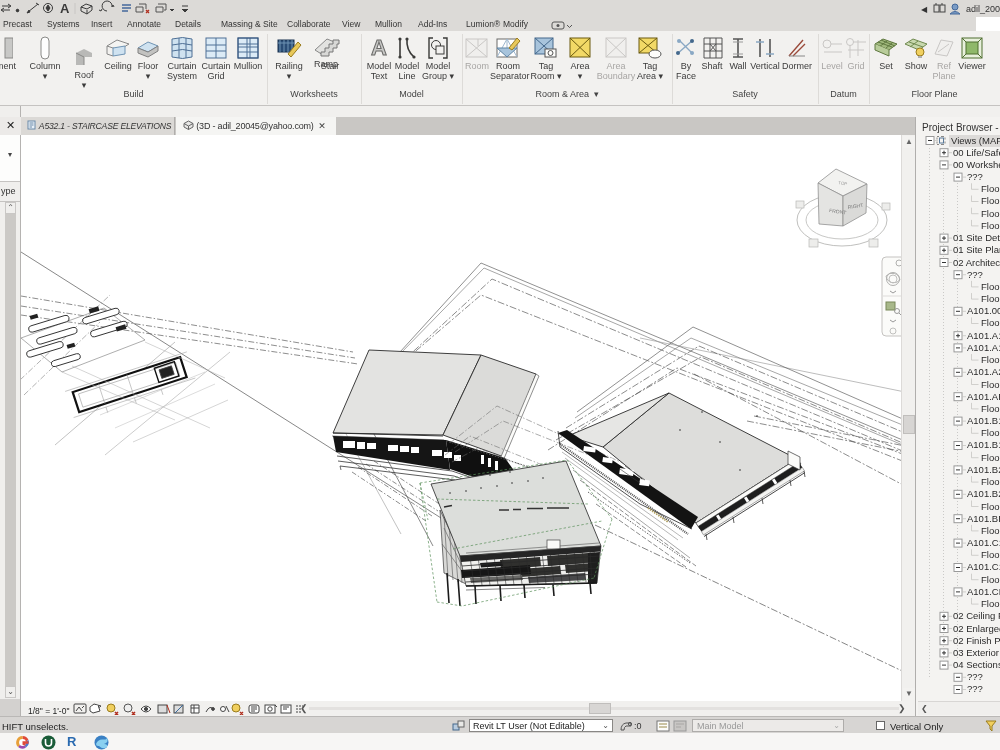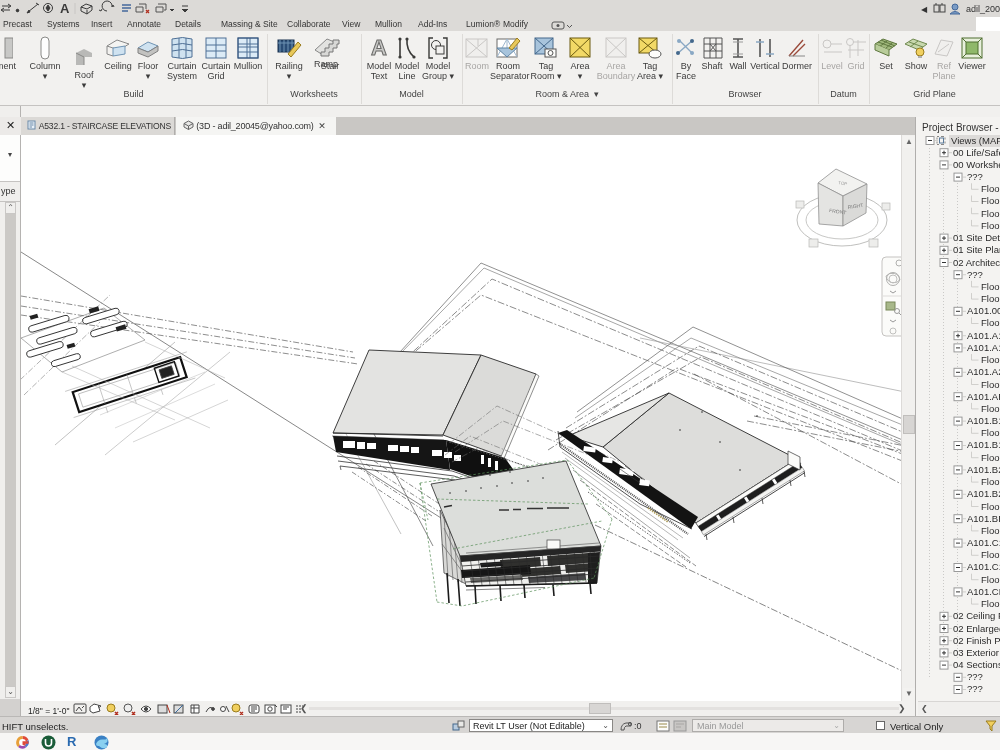--- a/index.html
+++ b/index.html
@@ -106,23 +106,23 @@
     <div class="psep" style="left:361px"></div>
     <div class="psep" style="left:462px"></div>
     <div class="psep" style="left:672px"></div>
     <div class="psep" style="left:818px"></div>
     <div class="psep" style="left:869px"></div>
 
     <div class="plabel" style="left:0;width:267px">Build</div>
     <div class="plabel" style="left:267px;width:94px">Worksheets</div>
     <div class="plabel" style="left:361px;width:101px">Model</div>
     <div class="plabel" style="left:462px;width:210px">Room &amp; Area &nbsp;▾</div>
-    <div class="plabel" style="left:672px;width:146px">Browser</div>
+    <div class="plabel" style="left:672px;width:146px">Safety</div>
     <div class="plabel" style="left:818px;width:51px">Datum</div>
-    <div class="plabel" style="left:869px;width:131px">Grid Plane</div>
+    <div class="plabel" style="left:869px;width:131px">Floor Plane</div>
 
     <div class="rbtn" style="left:-14px;top:5px;width:40px">
       <svg class="ic" width="14" height="24">
           <rect x="6" y="2" width="8" height="20" fill="#c8c8c6" stroke="#8a8a88"></rect>
         </svg>ment</div>
     <div class="rbtn" style="left:25px;top:5px;width:40px">
       <svg class="ic" width="12" height="24">
           <rect x="2" y="1" width="8" height="22" rx="4" fill="#fdfdfd" stroke="#8a8a88"></rect>
         </svg>Column<br>▾</div>
     <div class="rbtn" style="left:65px;top:14px;width:38px">
@@ -291,21 +291,21 @@
       <svg class="ic" width="24" height="24">
           <rect x="2" y="2" width="20" height="20" fill="#e8f0dc" stroke="#4f6f30"></rect>
           <rect x="6" y="6" width="12" height="12" fill="#8fb86a" stroke="#4f6f30"></rect>
           <path d="M2 2 L6 6 M22 2 L18 6 M2 22 L6 18 M22 22 L18 18" stroke="#4f6f30"></path>
         </svg>Viewer</div>
   </div>
 
   <div class="abs" style="left:0;top:106px;width:1000px;height:11px;background:#f1f0ee;"></div>
 
   <div class="abs" id="viewtabs">
-    <div class="vtab" style="left:0;width:154px;background:#dbd9d6;border-right:1px solid #b0aeac;padding:3px 0 0 6px;font-size:8.6px;">
+    <div class="vtab" style="left:0;width:154px;background:#dbd9d6;border-right:1px solid #b0aeac;padding:3px 0 0 6px;font-size:8.6px;font-style:italic;">
       <svg width="10" height="10" style="vertical-align:-1px">
           <rect x="1" y="1" width="7" height="8" fill="#e8f0f8" stroke="#6a8aa8"></rect>
           <path d="M2.5 3 h4 M2.5 5 h4 M2.5 7 h2.5" stroke="#6a8aa8"></path>
         </svg>
       A532.1 - STAIRCASE ELEVATIONS</div>
     <div class="vtab" style="left:155px;width:160px;background:#f5f5f3;padding:3px 0 0 7px;">
       <svg width="11" height="10" style="vertical-align:-1px">
           <path d="M5.5 1 L10 3.5 L10 7 L5.5 9.5 L1 7 L1 3.5 Z" fill="#e8e8e6" stroke="#666"></path>
           <path d="M1 3.5 L5.5 6 L10 3.5 M5.5 6 V9.5" fill="none" stroke="#666"></path>
         </svg>

